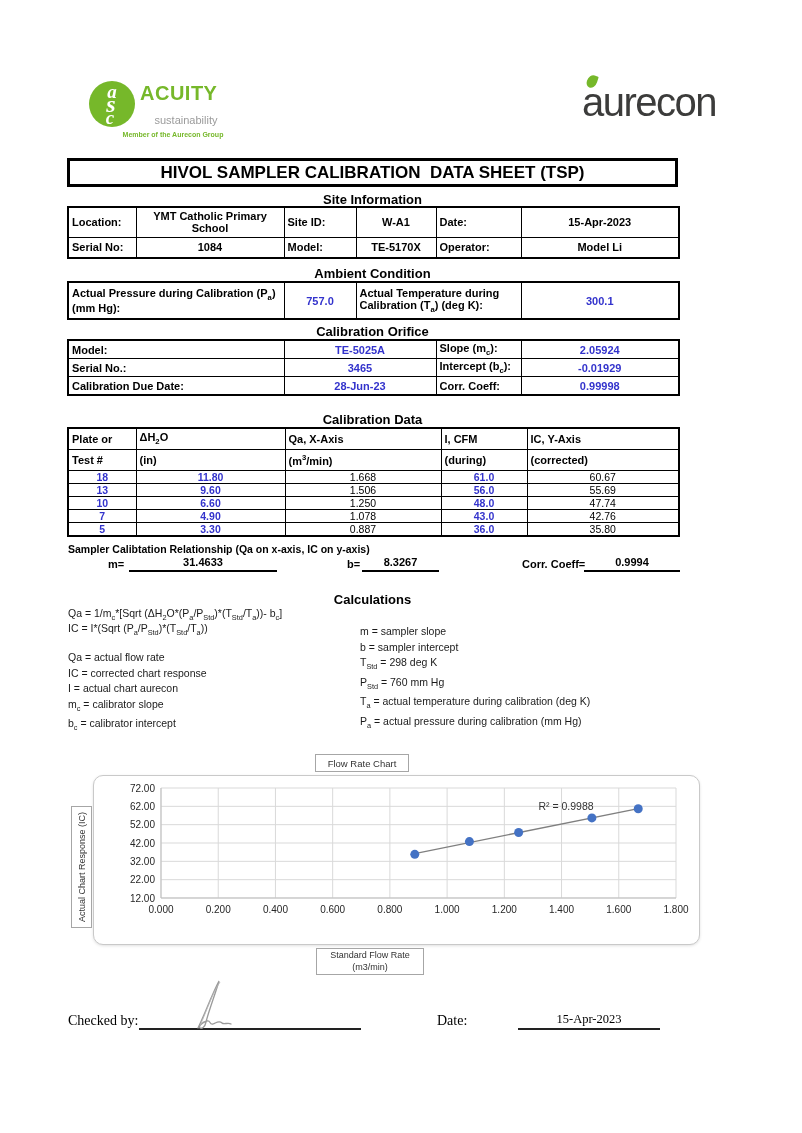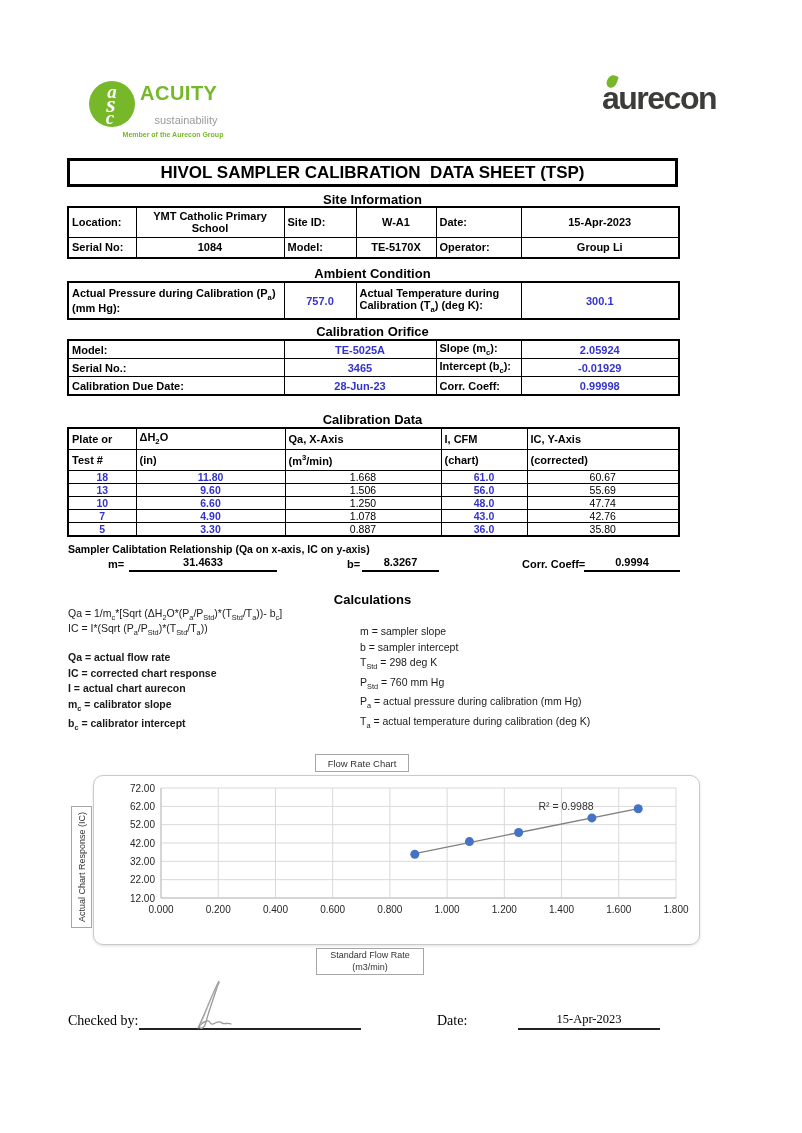--- a/index.html
+++ b/index.html
@@ -9,21 +9,21 @@
   
   .logo-row { position:absolute; top:80px; left:88px; width:628px; height:58px; }
   .acuity { position:absolute; left:0; top:0; width:200px; }
   .acuity-top { display:flex; align-items:center; }
   .acuity-circle { width:48px; height:48px; flex:0 0 48px; }
   .acuity-words { margin-left:4px; line-height:1; }
   .acuity-name { font-size:20px; font-weight:bold; color:#76b82a; letter-spacing:0.5px; }
   .acuity-sub { font-size:11px; color:#9b9b9b; text-align:right; margin-top:12px; }
   .acuity-member { font-size:7px; font-weight:bold; color:#76b82a; margin-top:3px; text-align:center; width:170px; }
   .aurecon { position:absolute; right:0; top:2px; }
-  .aurecon-word { position:relative; font-size:32px; font-weight:bold; color:#3c3c3b; letter-spacing:-1.5px; line-height:1; }
+  .aurecon-word { position:relative; font-size:40px; font-weight:normal; color:#3c3c3b; letter-spacing:-1.5px; line-height:1; }
   .aurecon-leaf { position:absolute; left:5px; top:-7px; width:10px; height:13px; background:#76b82a; border-radius:80% 10% 80% 60%; transform:rotate(18deg); }
 
   
   .title-bar { position:absolute; top:158px; left:67px; width:611px; height:29px; border:3px solid #000;
                display:flex; align-items:center; justify-content:center; }
   .title-bar span { font-size:17px; font-weight:bold; color:#000; white-space:pre; }
 
   .sec-heading { position:absolute; width:611px; left:67px; text-align:center; font-size:13px; font-weight:bold; color:#000; }
 
   
@@ -46,21 +46,21 @@
 
   
   .rel-label { position:absolute; left:68px; top:543px; font-size:10.5px; font-weight:bold; }
   .rel-item-label { position:absolute; top:558px; font-size:11px; font-weight:bold; }
   .rel-line { position:absolute; top:556px; border-bottom:2.5px solid #000; text-align:center; font-size:11px; font-weight:bold; height:16px; }
 
   
   .calc-heading { top:592px; }
   .formula { position:absolute; left:68px; font-size:10.5px; color:#1a1a1a; }
   .def { position:absolute; font-size:10.5px; color:#1a1a1a; line-height:15.5px; }
-  .def-left { left:68px; top:650px;font-weight:bold; }
+  .def-left { left:68px; top:650px; }
   .def-right { left:360px; top:624px; }
 
   
   .chart-title-box { position:absolute; top:754px; left:315px; width:94px; height:18px; border:1px solid #a6a6a6;
                      display:flex; align-items:center; justify-content:center; font-size:9.5px; color:#333; background:#fff; }
   .chart-frame { position:absolute; top:775px; left:93px; width:607px; height:170px; border:1px solid #c9c9c9;
                  border-radius:10px; background:#fff; box-shadow:0 1px 3px rgba(0,0,0,0.12); }
   .ylabel-box { position:absolute; top:806px; left:71px; width:21px; height:122px; border:1px solid #a6a6a6; background:#fff;
                 display:flex; align-items:center; justify-content:center; }
   .ylabel-box span { writing-mode:vertical-rl; transform:rotate(180deg); font-size:9px; color:#333; white-space:nowrap; }
@@ -125,21 +125,21 @@
       <td class="val">W-A1</td>
       <td class="lbl">Date:</td>
       <td class="val">15-Apr-2023</td>
     </tr>
     <tr>
       <td class="lbl">Serial No:</td>
       <td class="val">1084</td>
       <td class="lbl">Model:</td>
       <td class="val">TE-5170X</td>
       <td class="lbl">Operator:</td>
-      <td class="val">Group Li</td>
+      <td class="val">Model Li</td>
     </tr>
   </tbody>
     </table>
 
   <div class="sec-heading" style="top:266px">Ambient Condition</div>
   <table class="amb-table" style="top:281px">
     <colgroup>
         <col style="width:216px">
         <col style="width:72px">
         <col style="width:165px">
@@ -199,21 +199,21 @@
       <td class="hdr">Plate or</td>
       <td class="hdr">ΔH<sub>2</sub>O</td>
       <td class="hdr">Qa, X-Axis</td>
       <td class="hdr">I, CFM</td>
       <td class="hdr">IC, Y-Axis</td>
     </tr>
     <tr>
       <td class="hdr">Test #</td>
       <td class="hdr">(in)</td>
       <td class="hdr">(m<sup>3</sup>/min)</td>
-      <td class="hdr">(chart)</td>
+      <td class="hdr">(during)</td>
       <td class="hdr">(corrected)</td>
     </tr>
     <tr class="datarow">
       <td class="val blue">18</td>
       <td class="val blue">11.80</td>
       <td class="plain">1.668</td>
       <td class="val blue">61.0</td>
       <td class="plain">60.67</td>
     </tr>
     <tr class="datarow">
@@ -263,22 +263,22 @@
     <div>IC = corrected chart response</div>
     <div>I = actual chart aurecon</div>
     <div>m<sub>c</sub>  = calibrator slope</div>
     <div>b<sub>c</sub>  = calibrator intercept</div>
   </div>
   <div class="def def-right">
     <div>m = sampler slope</div>
     <div>b  = sampler intercept</div>
     <div>T<sub>Std</sub> = 298 deg K</div>
     <div>P<sub>Std</sub> = 760 mm Hg</div>
+    <div>T<sub>a</sub> = actual temperature during calibration (deg K)</div>
     <div>P<sub>a</sub> = actual pressure during calibration (mm Hg)</div>
-    <div>T<sub>a</sub> = actual temperature during calibration (deg K)</div>
   </div>
 
   <div class="chart-title-box">Flow Rate Chart</div>
   <div class="chart-frame">
     <svg id="chart-svg" width="605" height="150" viewBox="0 0 605 150">
         <line x1="67" y1="12" x2="67" y2="122" stroke="#d9d9d9" stroke-width="1"></line>
         <text x="67" y="137" text-anchor="middle" font-size="10" fill="#262626" font-family="Liberation Sans, sans-serif">0.000</text>
         <line x1="124.22222222222223" y1="12" x2="124.22222222222223" y2="122" stroke="#d9d9d9" stroke-width="1"></line>
         <text x="124.22222222222223" y="137" text-anchor="middle" font-size="10" fill="#262626" font-family="Liberation Sans, sans-serif">0.200</text>
         <line x1="181.44444444444446" y1="12" x2="181.44444444444446" y2="122" stroke="#d9d9d9" stroke-width="1"></line>

